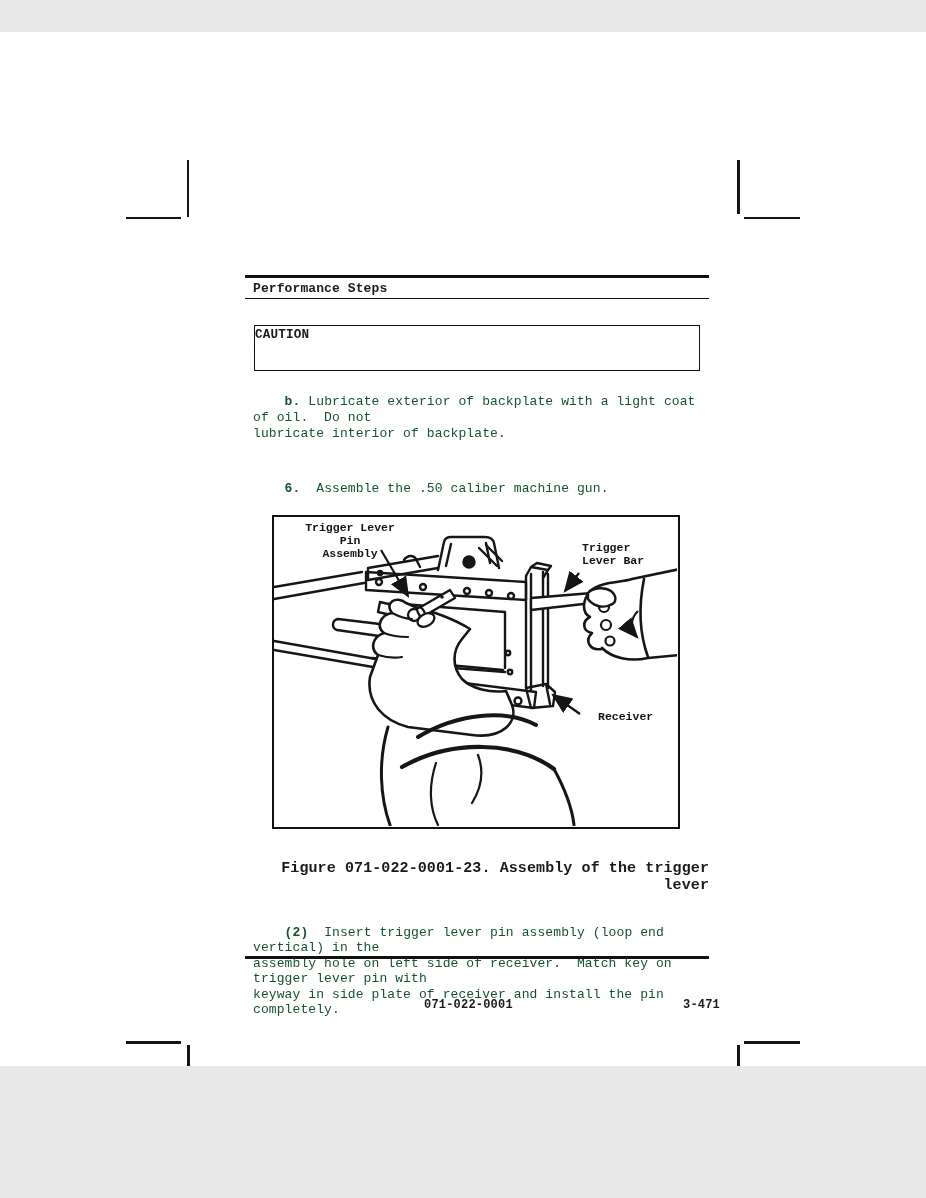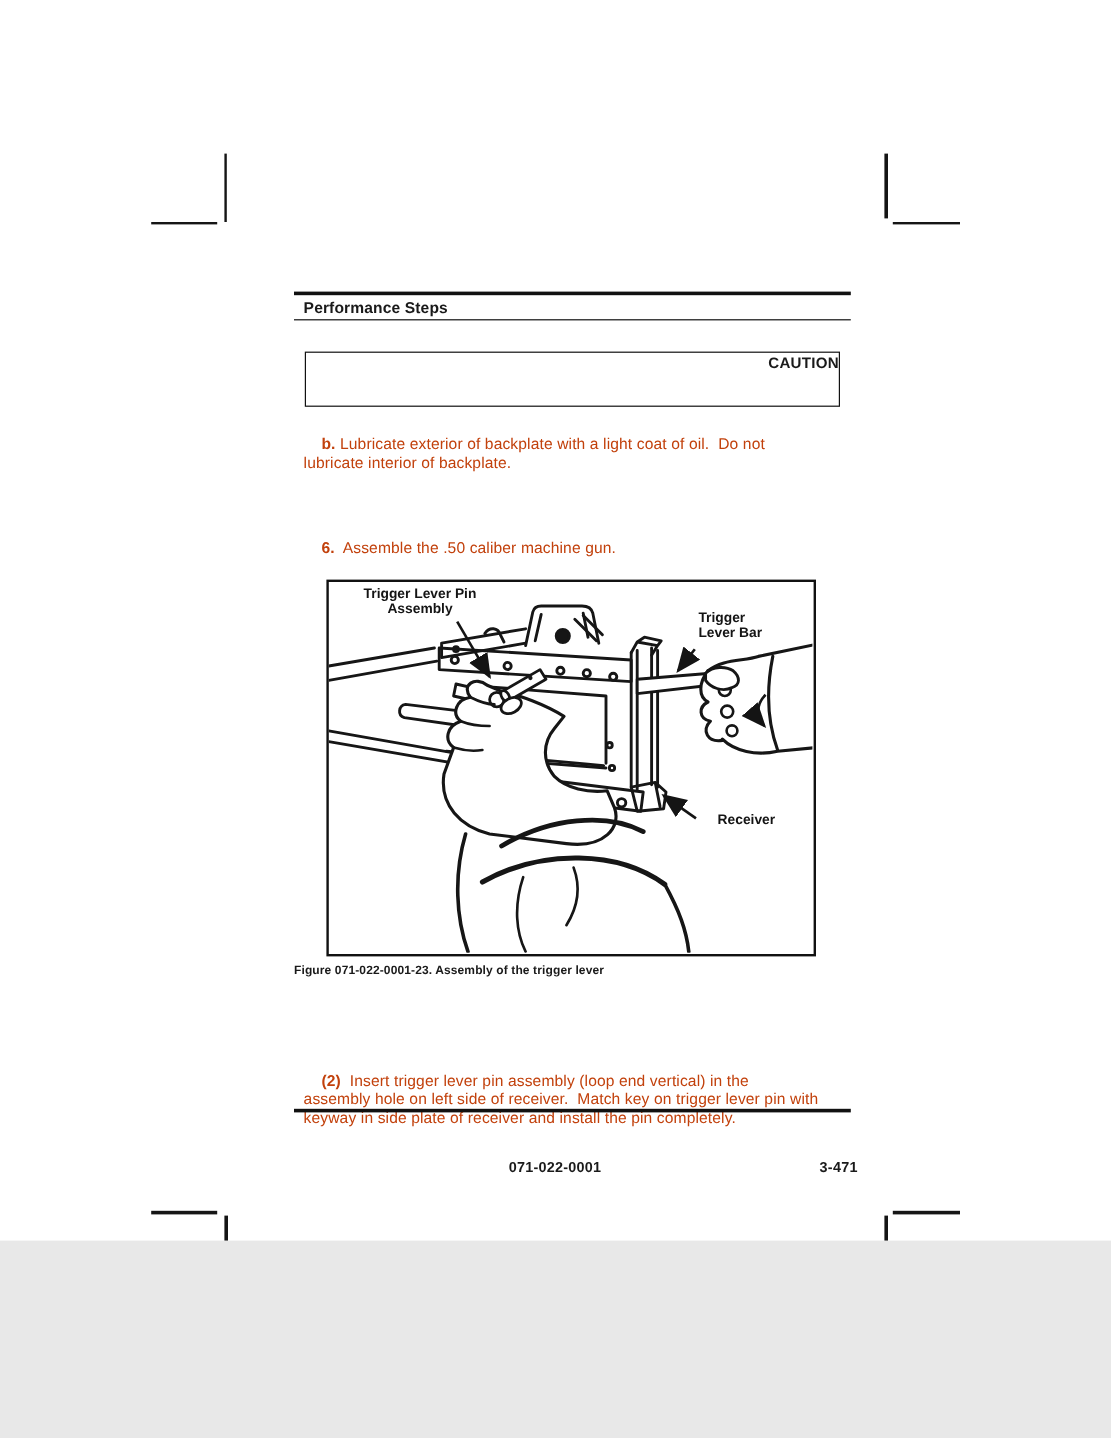--- a/index.html
+++ b/index.html
@@ -1,66 +1,67 @@
 <!DOCTYPE html>
 <html><head>
 <meta charset="utf-8">
 <style>
   html,body{margin:0;padding:0;background:#e8e8e8;}
   .page{
     position:relative;
     width:926px;height:1034px;
     background:#ffffff;
-    font-family:Liberation Sans, sans-serif;
+    font-family:Liberation Mono, monospace;
     color:#1a1a1a;
     overflow:hidden;
+    margin-top:32px;
   }
   .bar{position:absolute;background:#151515;}
   .rule{position:absolute;background:#111;}
   .body-text{
     position:absolute;
     font-size:13px;
     line-height:16px;
     white-space:pre-wrap;
-    color:#c2410c;
+    color:#14532d;
     letter-spacing:0.1px;
   }
   .body-text b{font-weight:700;}
   .indent-step{text-indent:24px;}
   .indent-sub{text-indent:42px;}
   .header-title{
     position:absolute;left:253px;top:249px;
     font-size:13px;font-weight:700;letter-spacing:0.1px;
   }
   .caution-box{
     position:absolute;left:254px;top:293px;width:446px;height:46px;
     border:1.6px solid #111;box-sizing:border-box;background:#fff;
   }
   .caution-title{
-    text-align:right;font-size:12.6px;font-weight:700;
+    text-align:left;font-size:12.6px;font-weight:700;
     margin-top:2px;letter-spacing:0.2px;
   }
   .caution-body{
     margin:1px 0 0 7px;
     font-size:12.2px;line-height:13.6px;white-space:pre;
     letter-spacing:0.05px;
   }
   .figure-frame{
     position:absolute;left:272px;top:483px;width:408px;height:314px;
     border:2.6px solid #111;box-sizing:border-box;background:#fff;
   }
   .figure-frame svg{position:absolute;left:0;top:0;}
   .fig-label{
     position:absolute;
     font-size:11.5px;font-weight:700;line-height:13px;
     white-space:pre-line;color:#141414;
   }
   .fig-caption{
-    position:absolute;left:245px;top:804px;width:464px;
-    text-align:left;font-size:10px;font-weight:700;letter-spacing:0.1px;
+    position:absolute;left:245px;top:828px;width:464px;
+    text-align:right;font-size:15px;font-weight:700;letter-spacing:0.1px;
   }
   .footer-text{
     position:absolute;top:966px;
     font-size:12px;font-weight:700;letter-spacing:0.2px;
   }
 </style>
 </head>
 <body>
 
 <div class="page">

